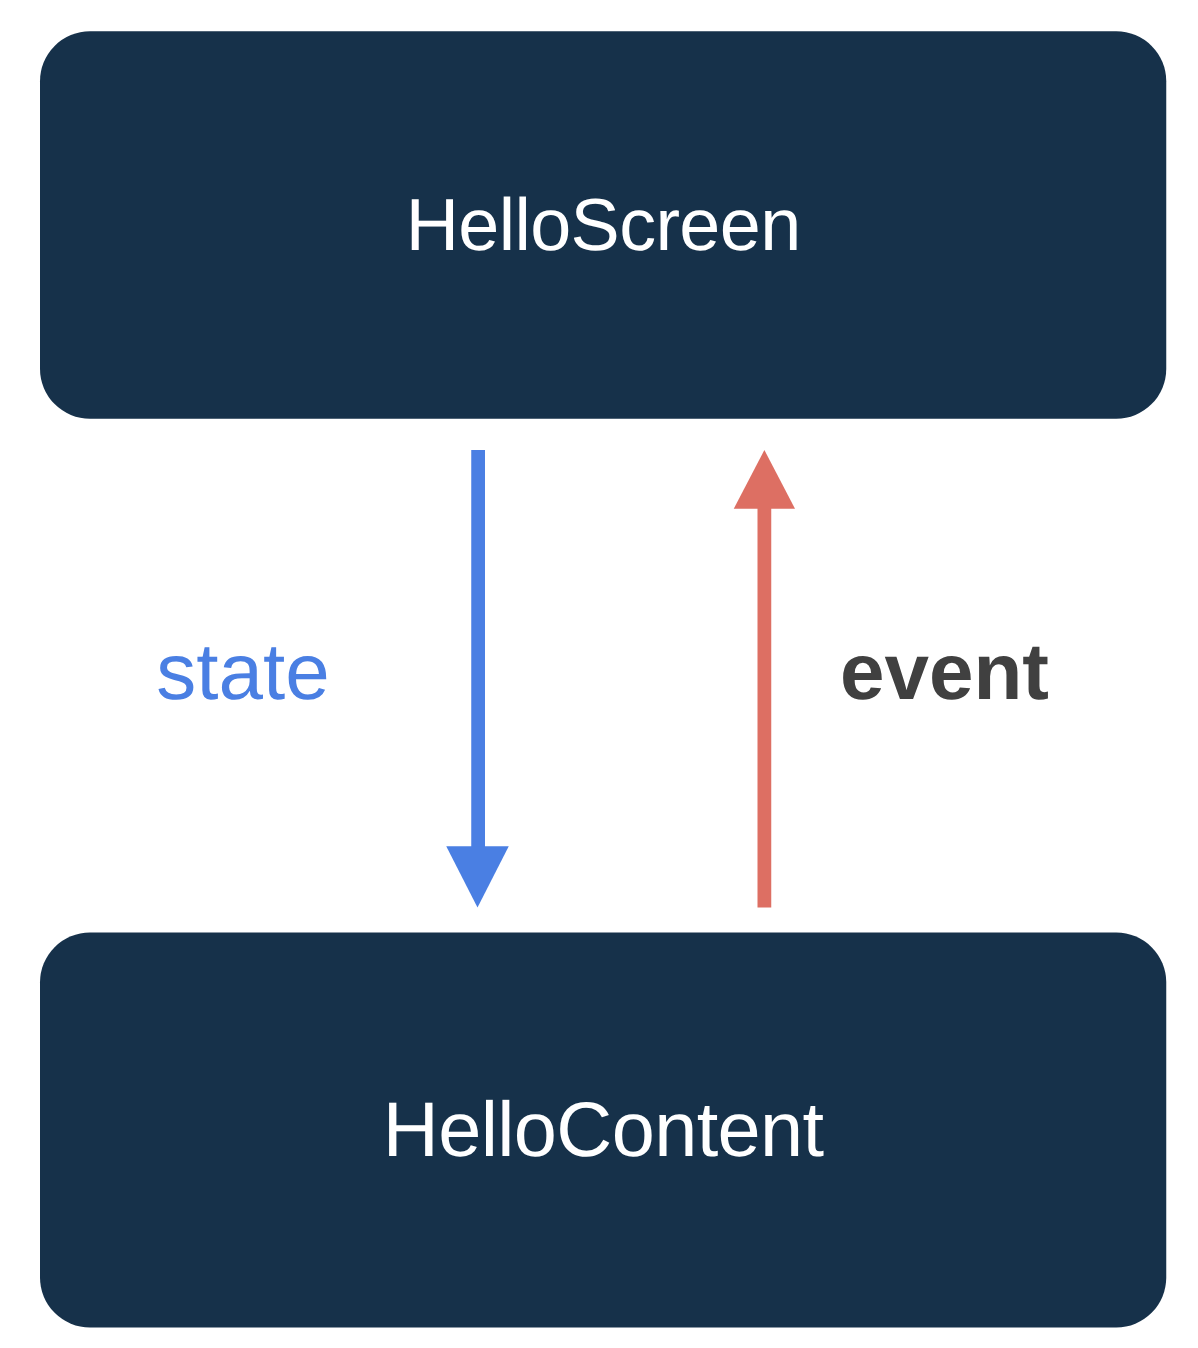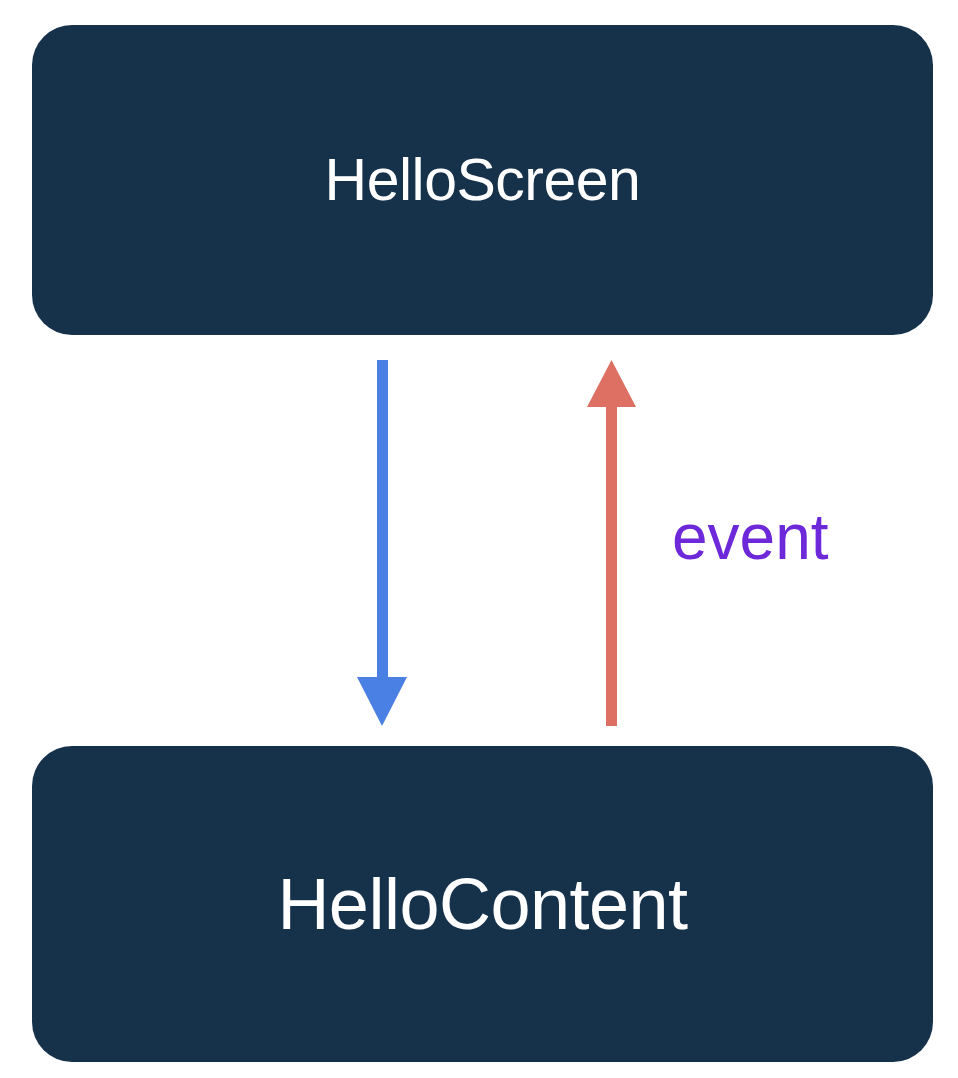--- a/index.html
+++ b/index.html
@@ -41,21 +41,21 @@
     height: 310px;
   }
   #box-hello-screen .node-label { font-size: 59px; }
 
   #box-hello-content {
     left: 32px;
     top: 746px;
     width: 901px;
     height: 316px;
   }
-  #box-hello-content .node-label { font-size: 72px; }
+  #box-hello-content .node-label { font-size: 62px; }
 
   
   .arrow-svg {
     position: absolute;
     left: 0;
     top: 0;
     width: 958px;
     height: 1078px;
     pointer-events: none;
   }
@@ -70,21 +70,22 @@
     white-space: nowrap;
   }
   #label-state {
     left: 125px;
     top: 505px;
     color: #4a7fe3;
   }
   #label-event {
     left: 672px;
     top: 505px;
-    color: #6d28d9;
+    color: #404040;
+    font-weight: bold;
   }
 </style>
 </head>
 <body>
 
 <div id="canvas">
 
   <div class="node-box" id="box-hello-screen">
     <span class="node-label">HelloScreen</span>
   </div>
@@ -95,20 +96,21 @@
       <rect x="377" y="360" width="11" height="318" fill="#4a7fe3"></rect>
       <polygon points="357,677 407,677 382,726" fill="#4a7fe3"></polygon>
     </g>
 
     <g>
       <rect x="606" y="405" width="11" height="321" fill="#dd6f63"></rect>
       <polygon points="587,407 636,407 611.5,360" fill="#dd6f63"></polygon>
     </g>
   </svg>
 
+  <div class="edge-label" id="label-state">state</div>
 
   <div class="edge-label" id="label-event">event</div>
 
   <div class="node-box" id="box-hello-content">
     <span class="node-label">HelloContent</span>
   </div>
 
 </div>
 
 </body></html>

